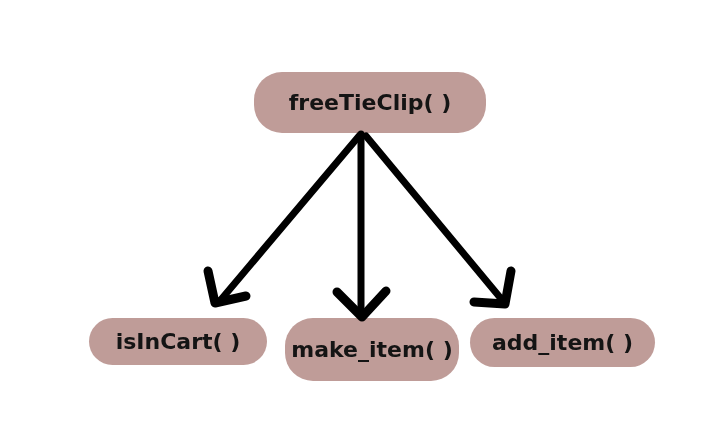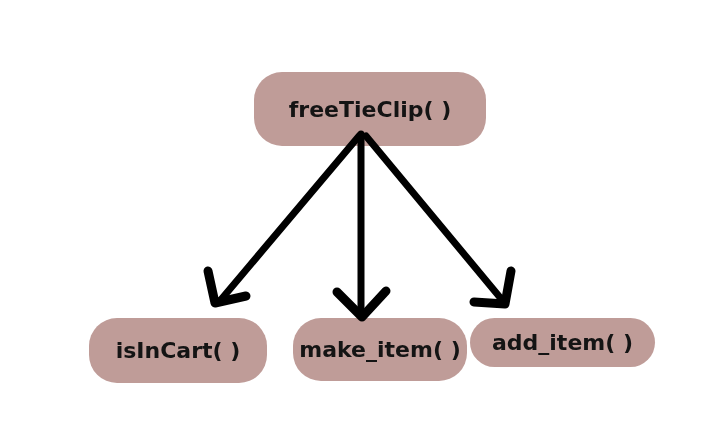--- a/index.html
+++ b/index.html
@@ -23,23 +23,23 @@
     align-items: center;
     justify-content: center;
   }
   .node-label {
     font-weight: bold;
     font-size: 22px;
     letter-spacing: 0px;
     color: var(--node-text, #141414);
     white-space: nowrap;
   }
-  .node-root      { left: 254px; top: 72px;  width: 232px; height: 74px; }
-  .node-isincart  { left: 89px;  top: 318px; width: 178px; height: 65px; }
-  .node-makeitem  { left: 285px; top: 318px; width: 174px; height: 63px; margin-left: 8px; }
+  .node-root      { left: 254px; top: 72px;  width: 232px; height: 61px; }
+  .node-isincart  { left: 89px;  top: 318px; width: 178px; height: 47px; }
+  .node-makeitem  { left: 285px; top: 318px; width: 174px; height: 63px; }
   .node-additem   { left: 470px; top: 318px; width: 185px; height: 49px; }
   .edges {
     position: absolute;
     left: 0;
     top: 0;
     pointer-events: none;
   }
   .edge-line {
     fill: none;
     stroke: var(--arrow, #000000);

